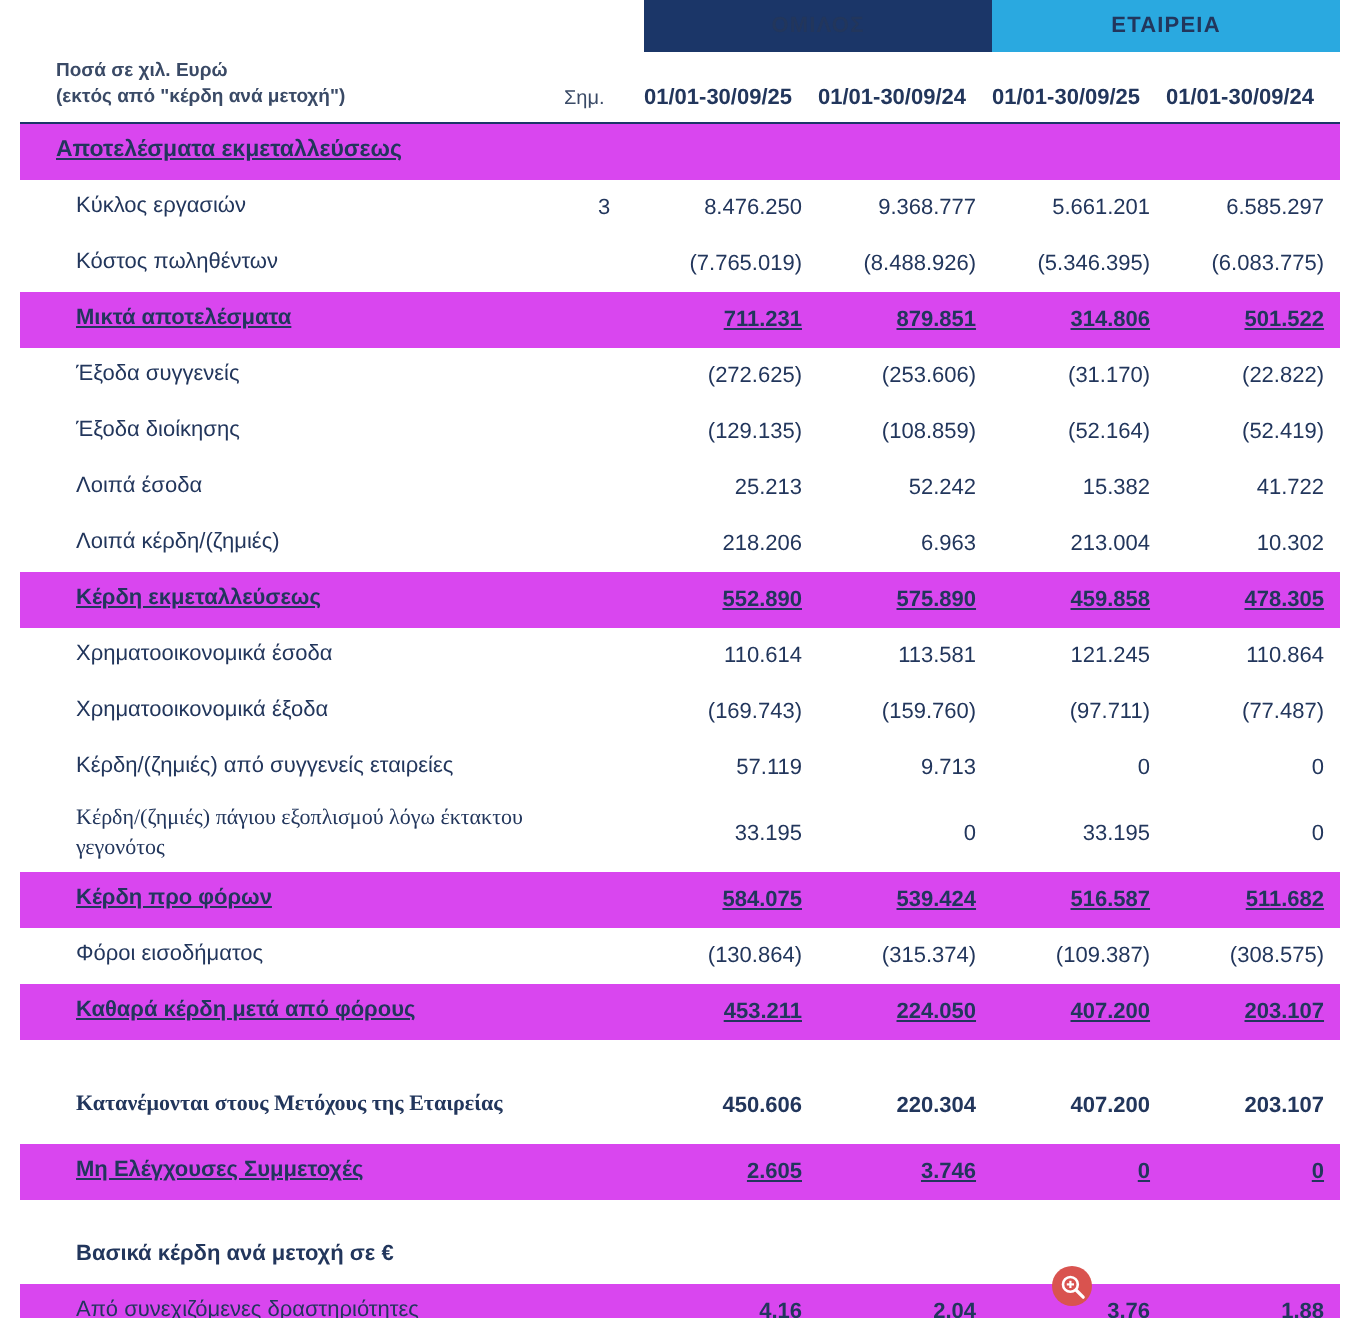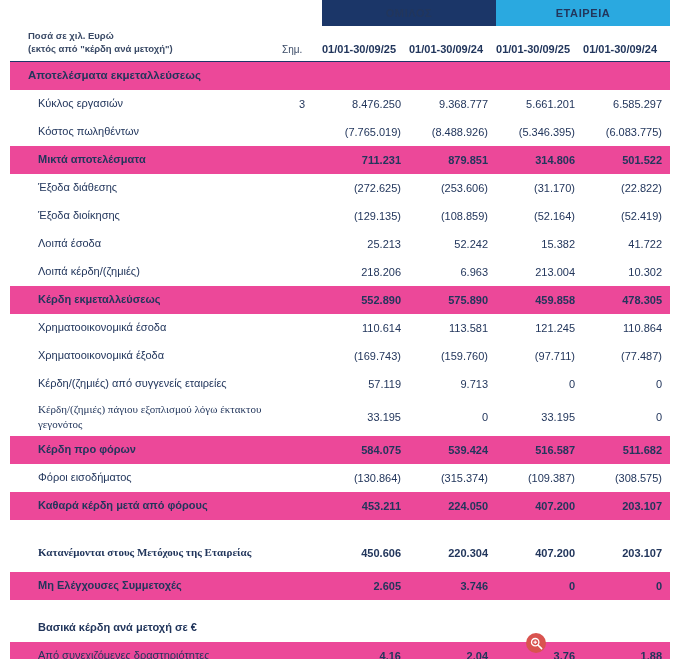--- a/index.html
+++ b/index.html
@@ -99,21 +99,22 @@
     padding-left: 28px;
     padding-right: 6px;
     line-height: 1.25;
   }
   tr.row td.note {
     text-align: center;
     padding: 0;
     font-size: 11px;
   }
   tr.shade td {
-    background: #ec4899;
+    background: #d946ef;
+    text-decoration: underline;
   }
   tr.bold td {
     font-weight: bold;
     margin-top: 24px;
   }
   tr.section td.lbl {
     padding-left: 18px;
     font-weight: bold;
     font-size: 11.5px;
   }
@@ -210,21 +211,21 @@
       <tr class="row bold shade">
         <td class="lbl">Μικτά αποτελέσματα</td>
         <td class="note"></td>
         <td>711.231</td>
         <td>879.851</td>
         <td>314.806</td>
         <td>501.522</td>
       </tr>
 
       <tr class="row">
-        <td class="lbl">Έξοδα διάθεσης</td>
+        <td class="lbl">Έξοδα συγγενείς</td>
         <td class="note"></td>
         <td>(272.625)</td>
         <td>(253.606)</td>
         <td>(31.170)</td>
         <td>(22.822)</td>
       </tr>
 
       <tr class="row">
         <td class="lbl">Έξοδα διοίκησης</td>
         <td class="note"></td>

